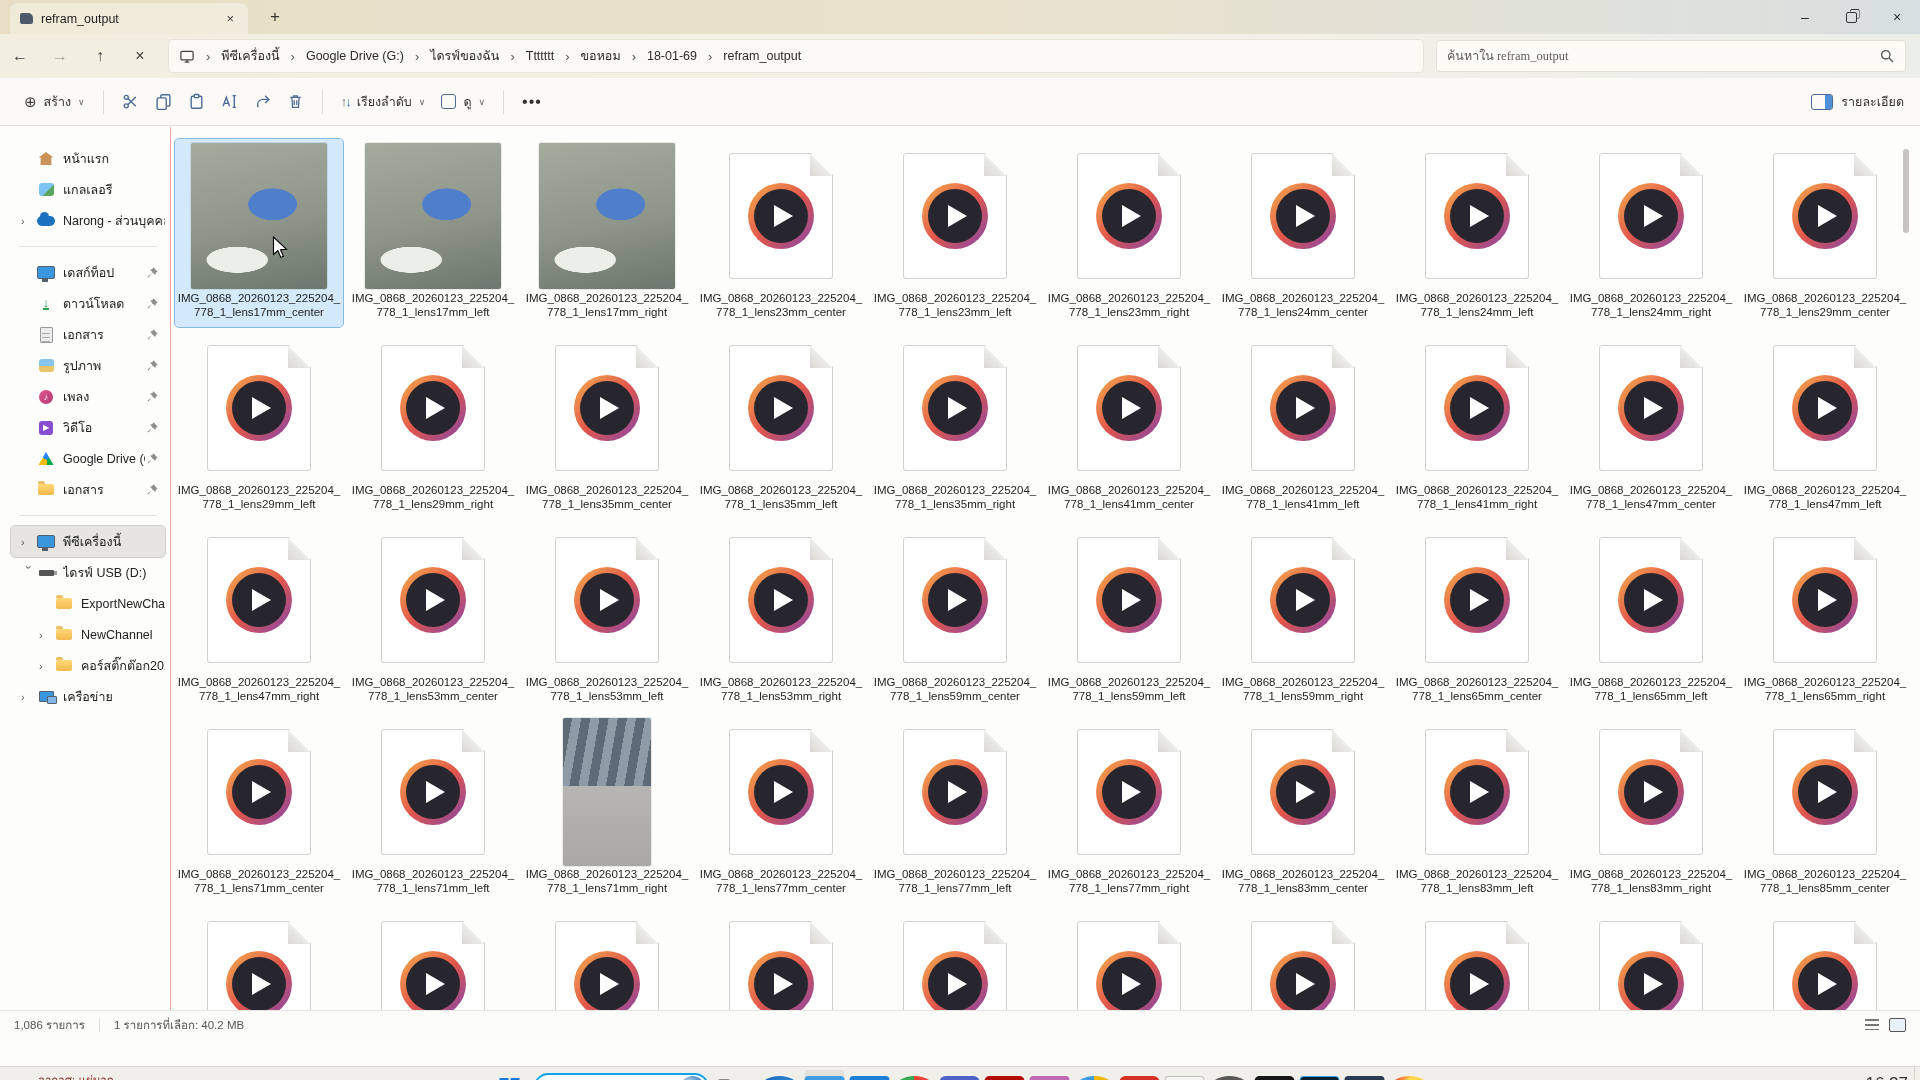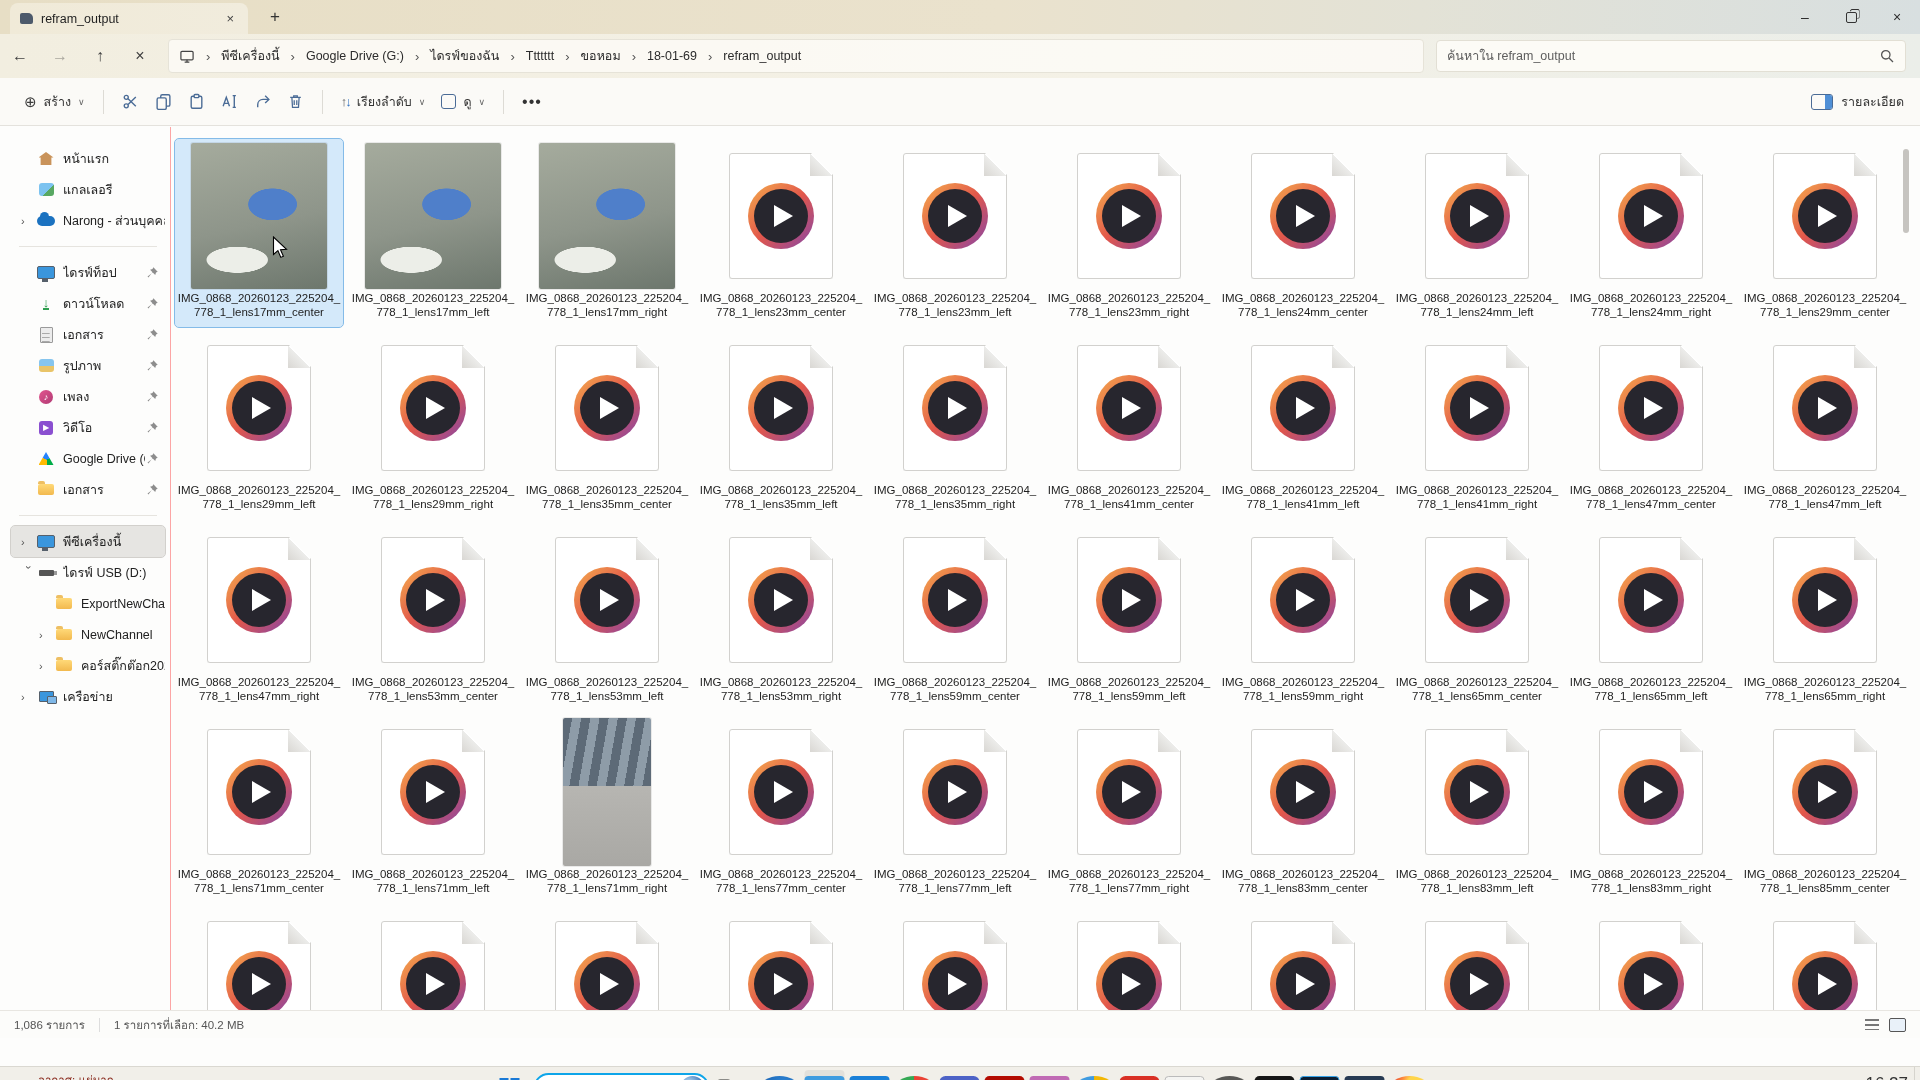--- a/index.html
+++ b/index.html
@@ -25,21 +25,21 @@
   .navbar{position:absolute;left:0;top:34px;width:100%;height:44px;
     background:linear-gradient(90deg,#f2eee0,#f4f1e6 58%,#ebeee9);display:flex;align-items:center;}
   .navbtn{width:40px;text-align:center;font-size:16px;color:#3f3f3f;}
   .navbtn.dis{color:#a9a69e;}
   .addr{height:32px;flex:1;margin:0 12px 0 8px;background:rgba(253,252,248,.75);border:1px solid #e6e3d8;border-radius:4px;
     display:flex;align-items:center;padding:0 10px;overflow:hidden;}
   .crumb{display:flex;align-items:center;white-space:nowrap;}
   .crumb-label{font-size:12.5px;color:#2c2c2c;padding:2px 4px;}
   .crumb-sep{font-size:13px;color:#555;padding:0 7px;}
   .searchbox{width:470px;height:32px;margin-right:14px;background:#fcfbf6;border:1px solid #e2dfd4;border-radius:4px;
-    display:flex;align-items:center;padding:6px 10px;box-sizing:border-box;}
+    display:flex;align-items:center;padding:6px 10px;box-sizing:border-box;font-family:Liberation Serif, serif;}
   .search-text{flex:1;font-size:12.5px;color:#5e5e5e;}
 
   
   .toolbar{position:absolute;left:0;top:78px;width:100%;height:48px;background:#fbfaf7;
     border-bottom:1px solid #e4e2dd;display:flex;align-items:center;padding-left:16px;box-sizing:border-box;}
   .tbtn{display:flex;align-items:center;gap:7px;padding:6px 8px;border-radius:4px;color:#333;font-size:12.5px;}
   .tico{width:17px;height:17px;flex:none;}
   .plus{font-size:15px;color:#3d3d3d;line-height:1;}
   .caret{font-size:9px;color:#666;}
   .tdiv{width:1px;height:24px;background:#dddbd5;margin:0 10px;}
@@ -341,21 +341,21 @@
           </span>
     <span class="slabel">Narong - ส่วนบุคคล</span>
 
   </div>
         <div class="sdiv"></div>
         <div class="srow">
     <span class="schev hid">›</span>
     <span class="sic">
             <span class="icshape ic-mon"></span>
           </span>
-    <span class="slabel">ไดรฟ์ท็อป</span>
+    <span class="slabel">เดสก์ท็อป</span>
     <svg class="spin" viewBox="0 0 16 16" style="display: block;">
       <path d="M9.5 1.5l5 5-1.9.9-.9 2.8-3.2-3.2-4.6 6-1-1 6-4.6L5.8 4.2l2.8-.9z" fill="#8d8d8d"></path>
     </svg>
   </div>
         <div class="srow">
     <span class="schev hid">›</span>
     <span class="sic">
             <span class="icshape ic-dl">↓</span>
           </span>
     <span class="slabel">ดาวน์โหลด</span>

